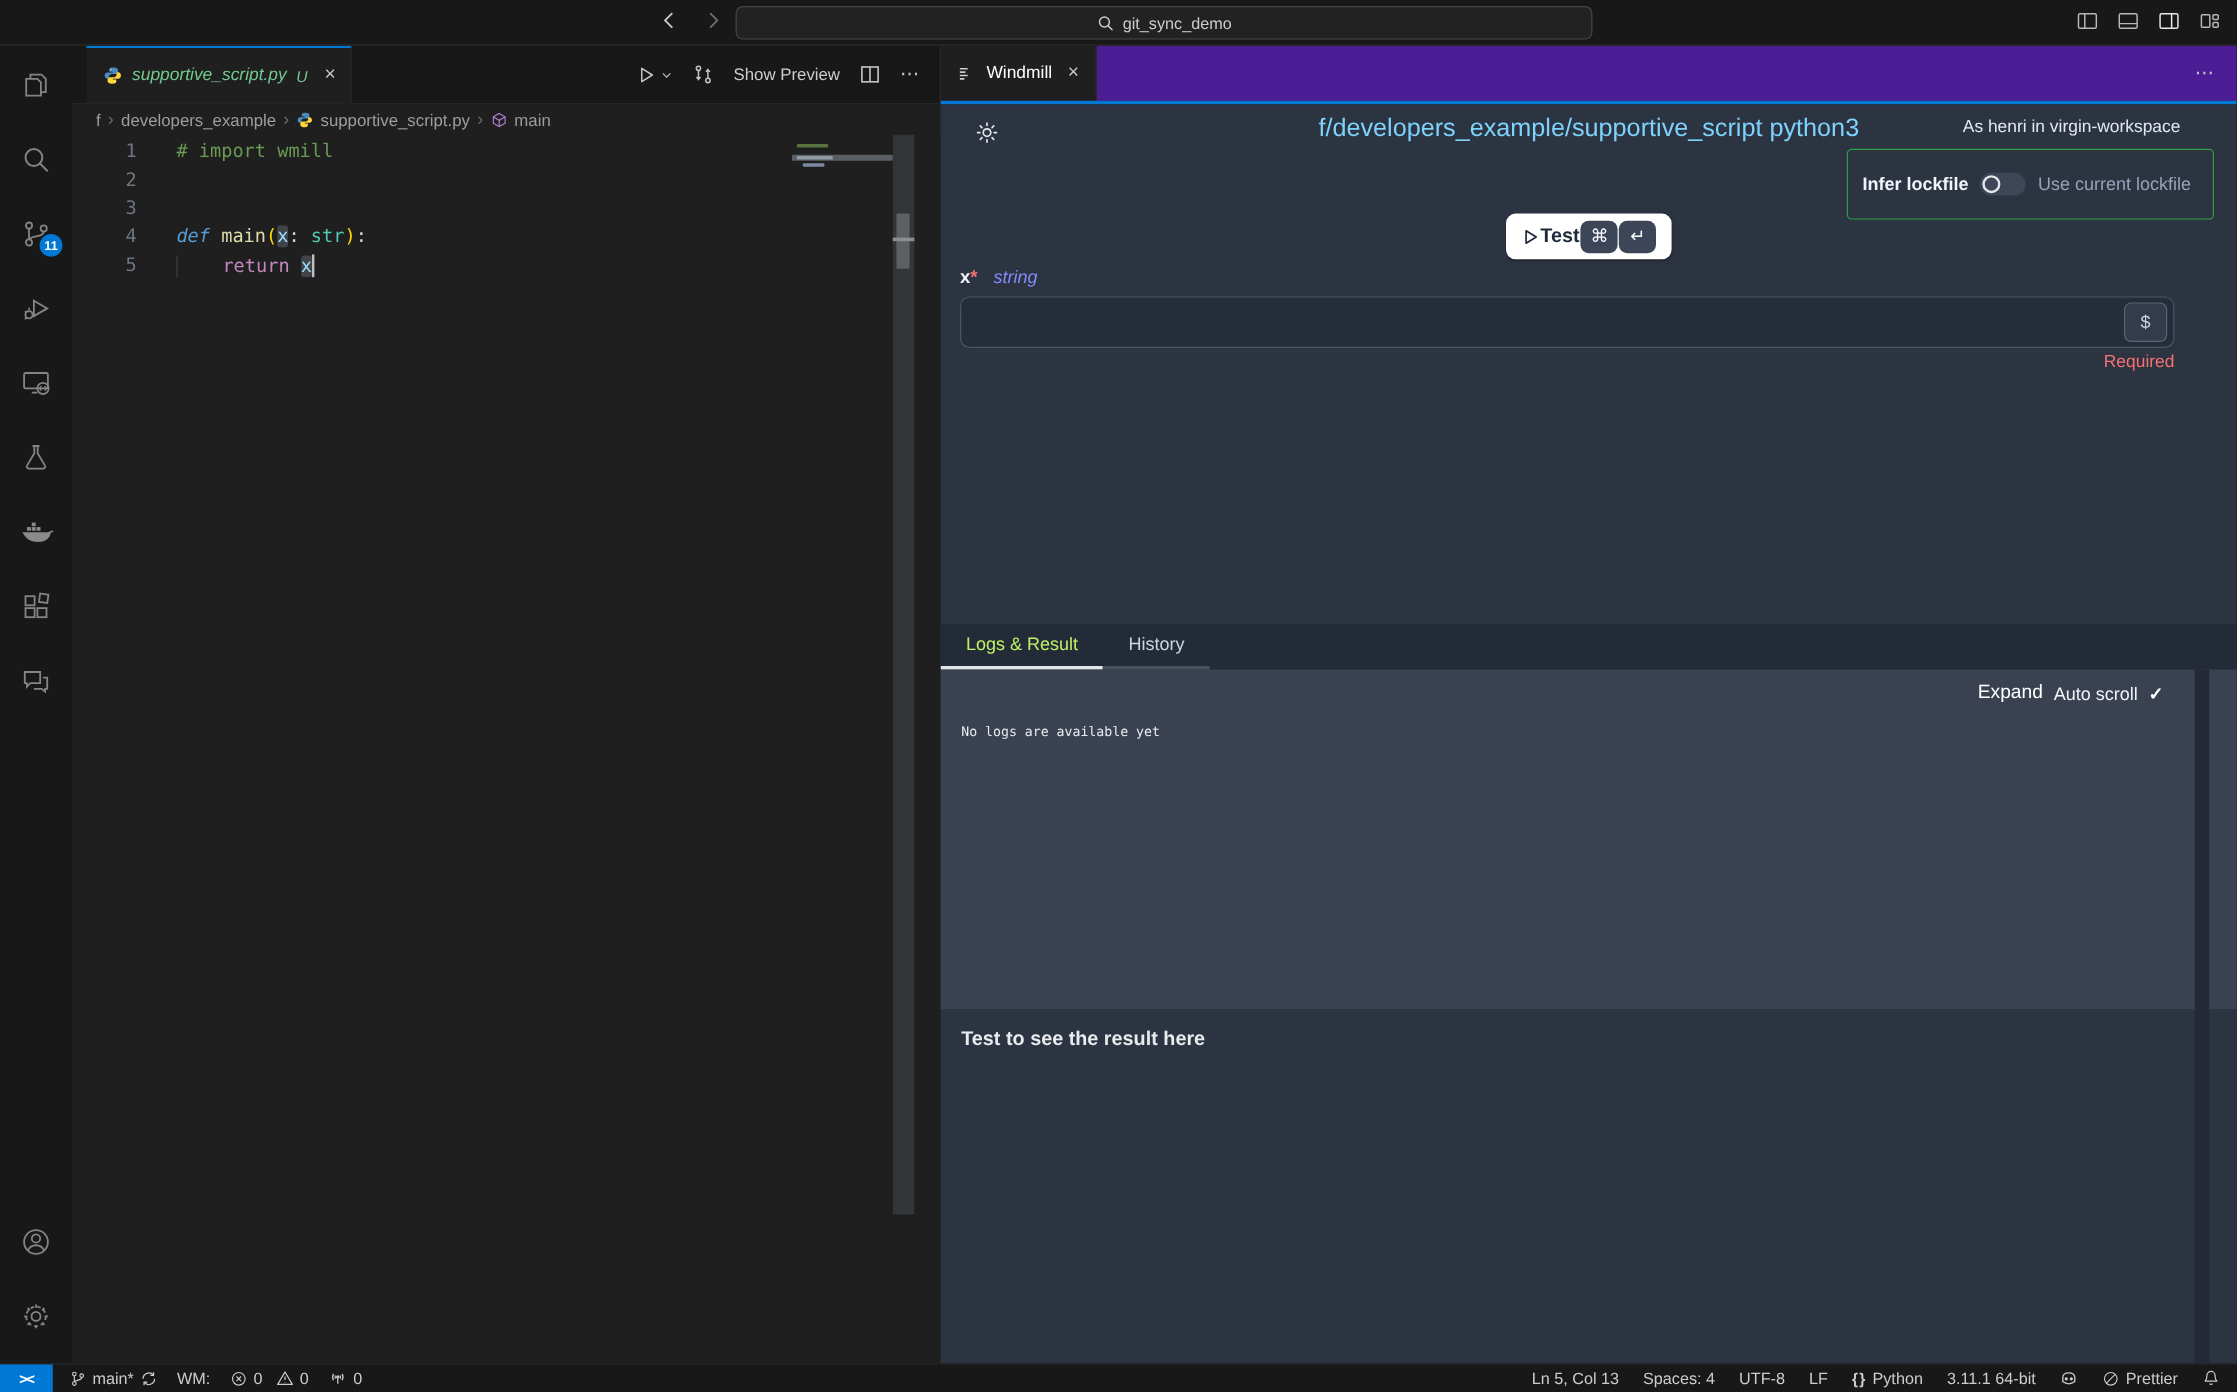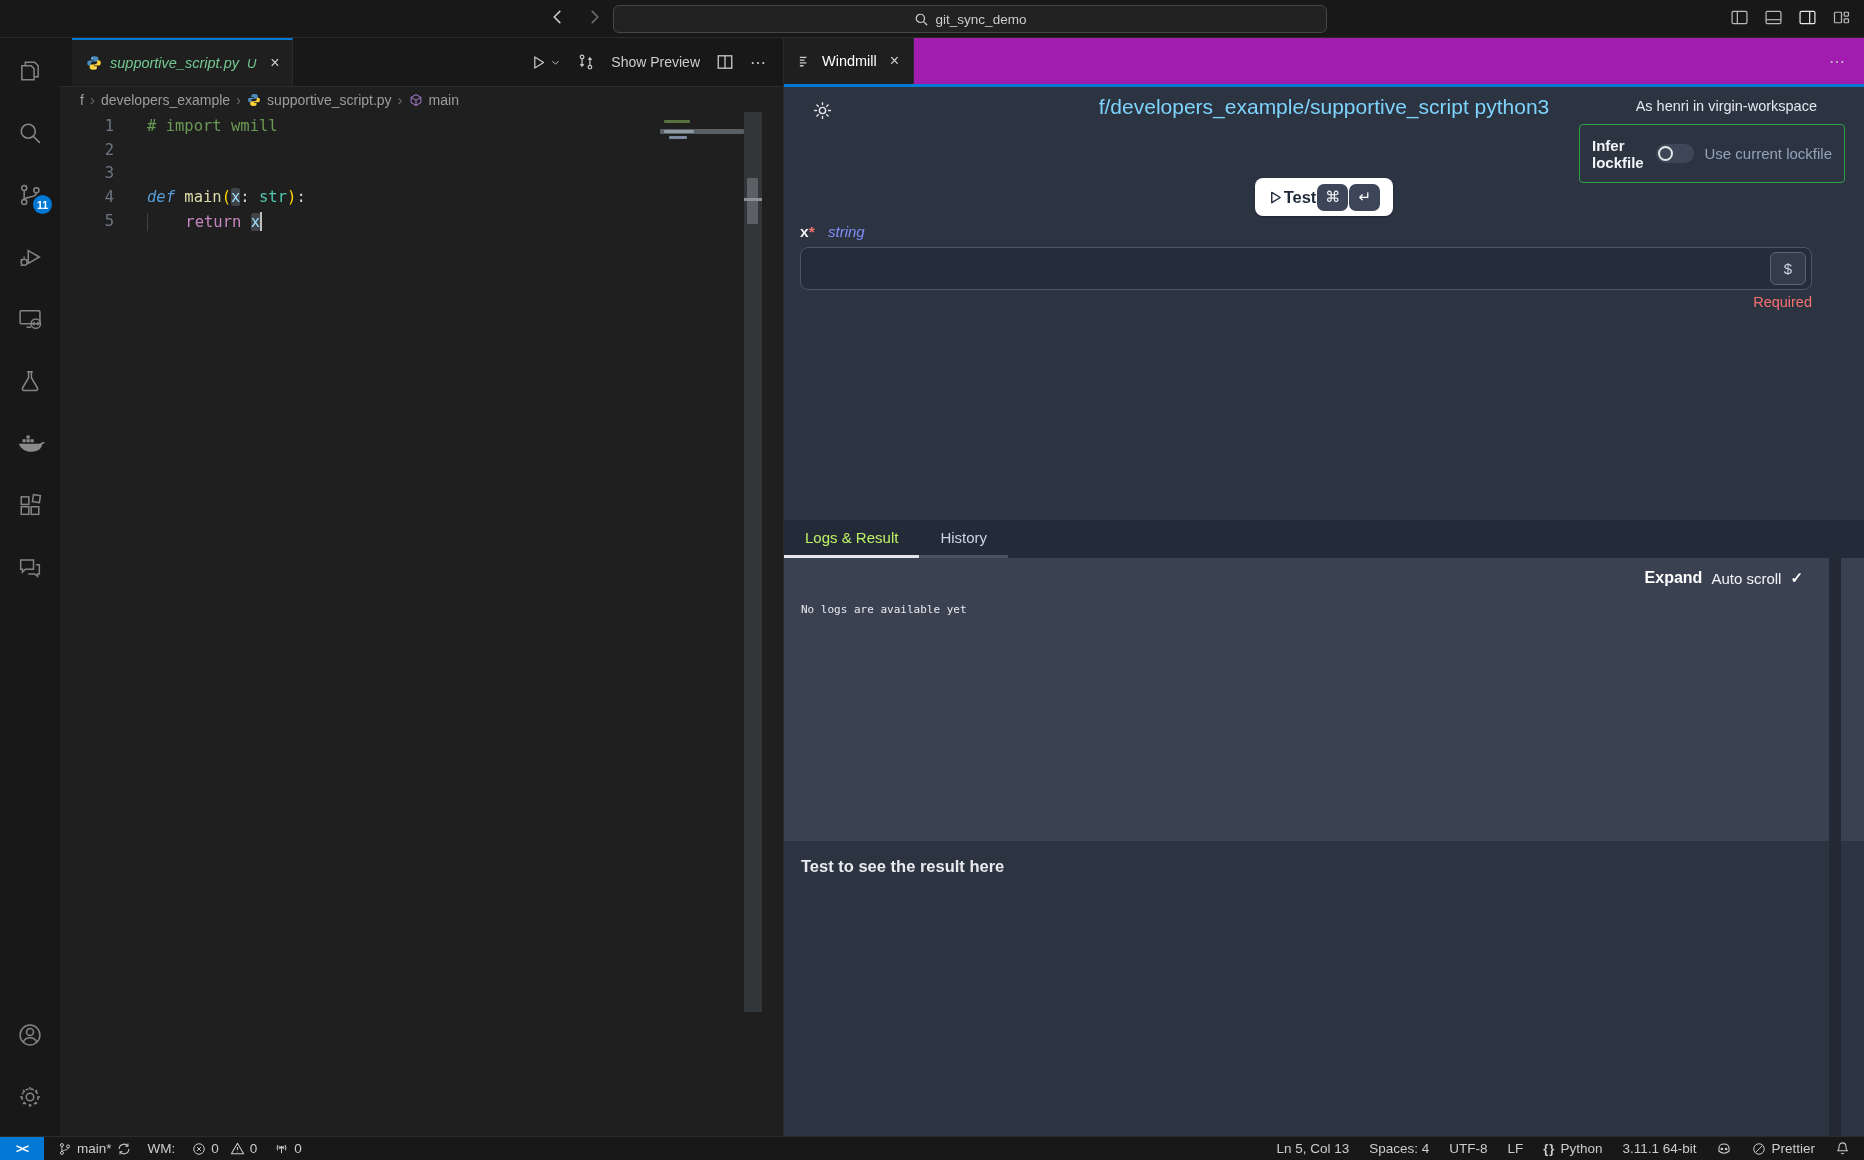--- a/index.html
+++ b/index.html
@@ -60,33 +60,33 @@
   .tok-cursor { display:inline-block; width:1.5px; height:19px; background:#bfbfbf; vertical-align:text-bottom; }
 
   .minimap { position:absolute; top:2px; left:600px; width:84px; height:120px; }
   .mm-bar { position:absolute; border-radius:1px; }
   .editor-scrollbar { position:absolute; top:0; left:684px; width:18px; height:900px; background:#333639; }
   .sb-thumb { position:absolute; left:3px; width:11px; top:66px; height:46px; background:#5c5f63; border-radius:1px; }
   .sb-ruler { position:absolute; left:0; width:18px; top:86px; height:3px; background:#8b8e92; }
 
   
   .windmill-group { flex:1; display:flex; flex-direction:column; border-left:1px solid #2b2b2b; background:#181818; }
-  .wm-tabbar { height:46px; background:#a21caf; display:flex; align-items:stretch; }
+  .wm-tabbar { height:46px; background:#4c1d95; display:flex; align-items:stretch; }
   .wm-tab { display:flex; align-items:center; gap:9px; padding:0 14px; background:#1f1f1f;
             border-right:1px solid #2b2b2b; color:#ffffff; font-size:14.5px; }
   .wm-tab .tab-close { margin-left:4px; }
   .wm-actions { margin-left:auto; display:flex; align-items:center; padding-right:18px; }
   .blue-line { height:3px; background:#0078d4; }
 
   .webview { position:relative; flex:1; background:#2c3442; color:#e8eaed; }
   .wv-sun { position:absolute; left:28px; top:13px; }
   .wv-title { position:absolute; left:0; right:0; top:8px; text-align:center; font-size:21px;
               font-weight:400; color:#7dd3fc; }
   .wv-context { position:absolute; right:47px; top:11px; font-size:14.5px; color:#e2e8f0; }
-  .wv-greenbox { position:absolute; right:19px; top:37px; width:266px; height:59px;
+  .wv-greenbox { position:absolute; right:19px; top:37px; width:306px; height:59px;
                  border:1.5px solid #2ea043; border-radius:4px; display:flex; align-items:center;
                  gap:10px; padding:0 12px; }
   .gb-label { color:#f1f5f9; font-weight:700; font-size:15px; }
   .gb-toggle { position:relative; width:38px; height:19px; border-radius:10px; background:#3d4757; flex-shrink:0; }
   .gb-knob { position:absolute; left:2px; top:2px; width:15px; height:15px; border-radius:50%;
              border:2px solid #e5e7eb; }
   .gb-sub { color:#94a3b8; font-size:15px; white-space:nowrap; }
 
   .wv-testrow { position:absolute; left:0; right:0; top:91px; display:flex; justify-content:center; }
   .test-btn { display:flex; align-items:center; gap:1px; height:38px; background:#ffffff; border-radius:8px;
@@ -111,21 +111,21 @@
   .wv-required { position:absolute; right:52px; top:207px; font-size:14.5px; color:#f87171; }
 
   .wv-tabs { position:absolute; left:0; right:0; top:433px; height:38px; background:#242b38;
              display:flex; align-items:stretch; }
   .wv-tab { display:flex; align-items:center; justify-content:center; font-size:15px; padding:0 21px; }
   .wv-tab.active { color:#bef264; border-bottom:3px solid #e2e5ea; }
   .wv-tab.inactive { color:#cbd5e1; border-bottom:3px solid #4a5260; }
 
   .wv-logs { position:absolute; left:0; right:0; top:471px; height:283px; background:#3a4150; }
   .logs-controls { position:absolute; right:61px; top:11px; display:flex; align-items:center; gap:9px; }
-  .logs-expand { font-weight:700; font-size:16px; color:#ffffff; }
+  .logs-expand { font-weight:400; font-size:16px; color:#ffffff; }
   .logs-autoscroll { font-size:15px; color:#f1f5f9; }
   .logs-check { font-size:15px; color:#ffffff; font-weight:700; }
   .logs-empty { position:absolute; left:17px; top:45px; font-family:"DejaVu Sans Mono", monospace;
                 font-size:11px; color:#e8eaed; }
   .wv-result { position:absolute; left:0; right:0; top:754px; bottom:0; background:#2c3442; }
   .result-placeholder { position:absolute; left:17px; top:16px; font-size:16.5px; color:#e8eaed;font-weight:bold; }
   .wv-scrollbar { position:absolute; right:23px; top:471px; bottom:0; width:12px; background:#242a35; }
 
   
   .status-bar { height:24px; background:#181818; border-top:1px solid #2b2b2b; display:flex;

